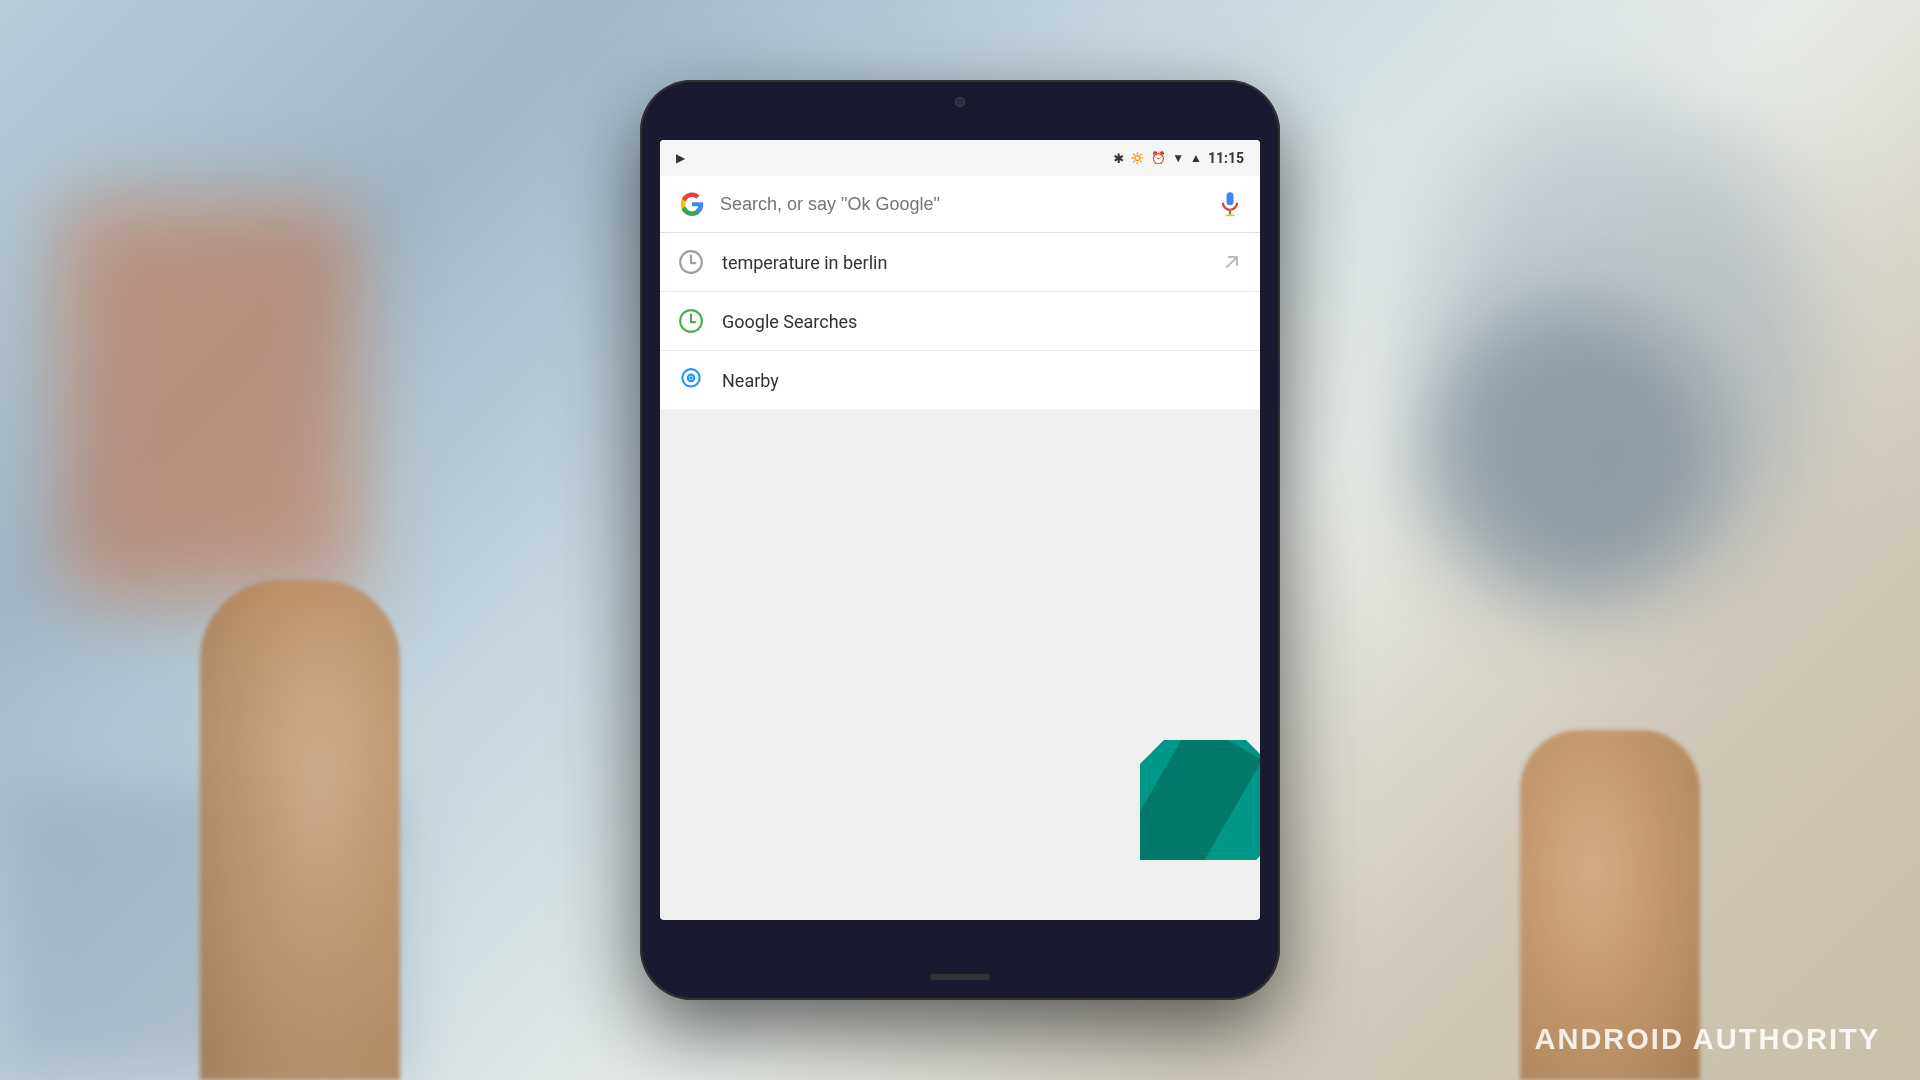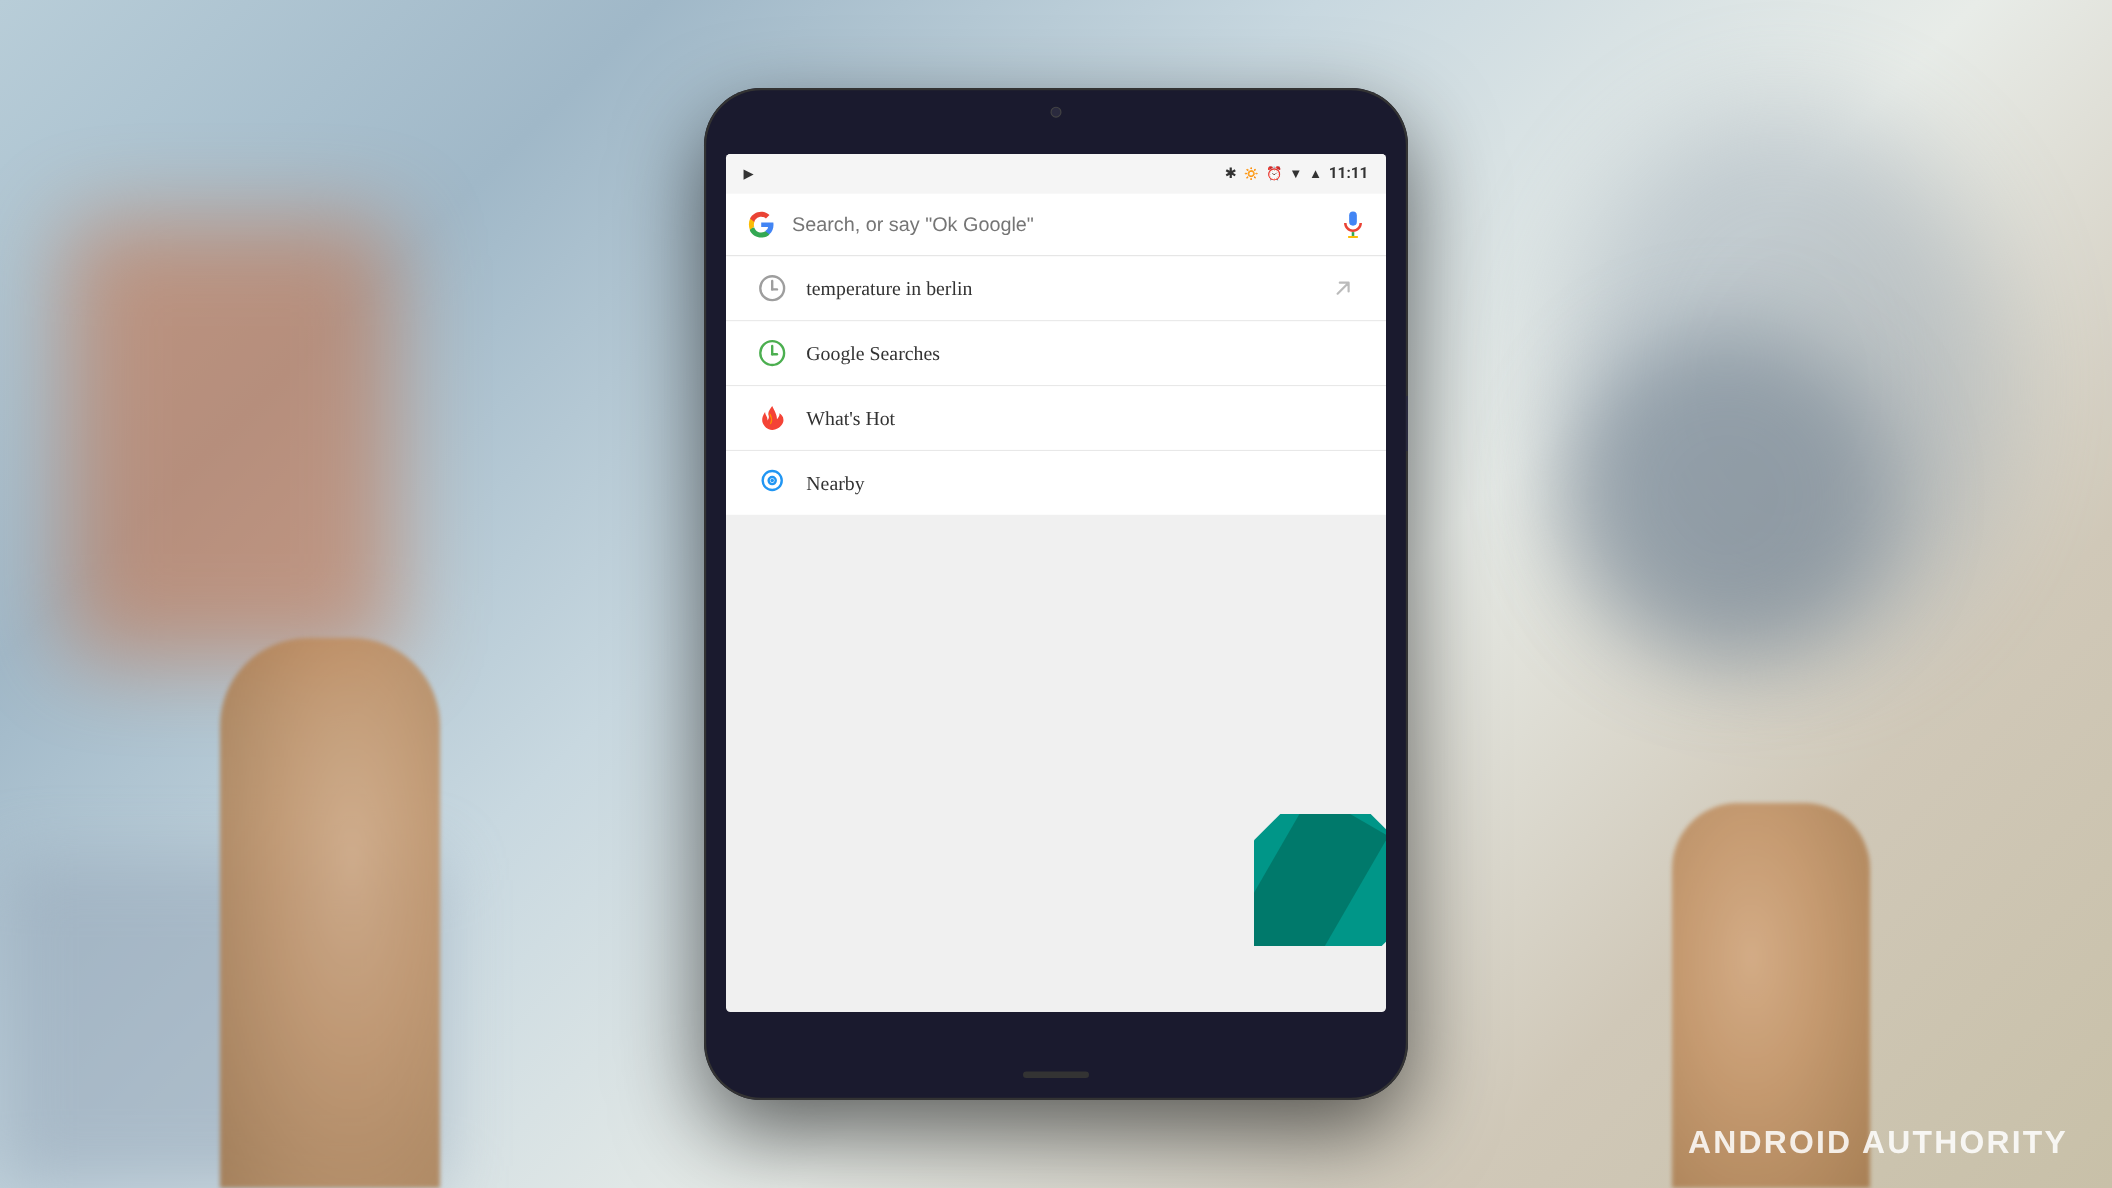--- a/index.html
+++ b/index.html
@@ -169,25 +169,24 @@
     }
 
     
     .search-suggestions {
       background: #ffffff;
     }
 
     .suggestion-item {
       display: flex;
       align-items: center;
-      padding: 14px 27px;
+      padding: 14px 16px;
       border-bottom: 1px solid #e8e8e8;
       gap: 16px;
       cursor: pointer;
-      font-family: Liberation Serif, serif;
     }
 
     .suggestion-item:last-child {
       border-bottom: none;
       align-items: center;
     }
 
     .suggestion-icon {
       width: 30px;
       height: 30px;
@@ -338,21 +337,21 @@
       <div class="status-left">
 
         <span class="status-icon">▶</span>
       </div>
       <div class="status-right">
         <span style="font-size:13px;">✱</span>
         <span style="font-size:12px;">🔅</span>
         <span style="font-size:12px;">⏰</span>
         <span style="font-size:12px;">▼</span>
         <span style="font-size:12px;">▲</span>
-        <span style="font-weight:bold; font-size:14px;">11:11</span>
+        <span style="font-weight:bold; font-size:14px;">11:15</span>
       </div>
     </div>
 
     <div class="search-bar">
 
       <svg class="google-g" viewBox="0 0 40 40">
         <path d="M20 16.18V24h6.76c-.61 3.29-3.5 5.5-6.76 5.5-4.14 0-7.5-3.36-7.5-7.5s3.36-7.5 7.5-7.5c1.88 0 3.6.7 4.9 1.84l3.58-3.58C26.19 10.74 23.25 9.5 20 9.5 12.54 9.5 6.5 15.54 6.5 23S12.54 36.5 20 36.5c9.11 0 15-6.39 15-15.38 0-1.03-.11-2.02-.29-2.98H20v.04z" fill="none"></path>
 
         <circle cx="20" cy="20" r="16" fill="none"></circle>
 
@@ -392,30 +391,20 @@
         <div class="suggestion-icon">
           <svg viewBox="0 0 24 24" width="26" height="26">
             <circle cx="12" cy="12" r="10" fill="none" stroke="#4caf50" stroke-width="2"></circle>
             <line x1="12" y1="6" x2="12" y2="13" stroke="#4caf50" stroke-width="2" stroke-linecap="round"></line>
             <line x1="12" y1="13" x2="16" y2="13" stroke="#4caf50" stroke-width="2" stroke-linecap="round"></line>
           </svg>
         </div>
         <span class="suggestion-text">Google Searches</span>
       </div>
 
-      <div class="suggestion-item">
-        <div class="suggestion-icon">
-          <svg viewBox="0 0 24 24" width="26" height="26">
-
-            <path d="M12 2C10 5 8 7 9 10c.5 1.5 0 3-1 4 .5-3-2-4-2-7C4 10 3 13 4 16c1 3 4 6 8 6s8-3 9-6c1.5-4-1-7-3-8 .5 2-1 4-2 5 0-3-1-5-4-11z" fill="#f44336"></path>
-            <path d="M12 14c0 2-1 3-2 3.5C10 16 11 15 11 13c0-2-2-3-1-5 1 1 2 3 2 6z" fill="#ff8f00"></path>
-          </svg>
-        </div>
-        <span class="suggestion-text">What's Hot</span>
-      </div>
 
       <div class="suggestion-item">
         <div class="suggestion-icon">
           <svg viewBox="0 0 24 24" width="26" height="26">
             <circle cx="12" cy="10" r="8" fill="none" stroke="#2196f3" stroke-width="2"></circle>
             <circle cx="12" cy="10" r="3" fill="white" stroke="#2196f3" stroke-width="2"></circle>
             <circle cx="12" cy="10" r="1.5" fill="#2196f3"></circle>
           </svg>
         </div>
         <span class="suggestion-text">Nearby</span>

